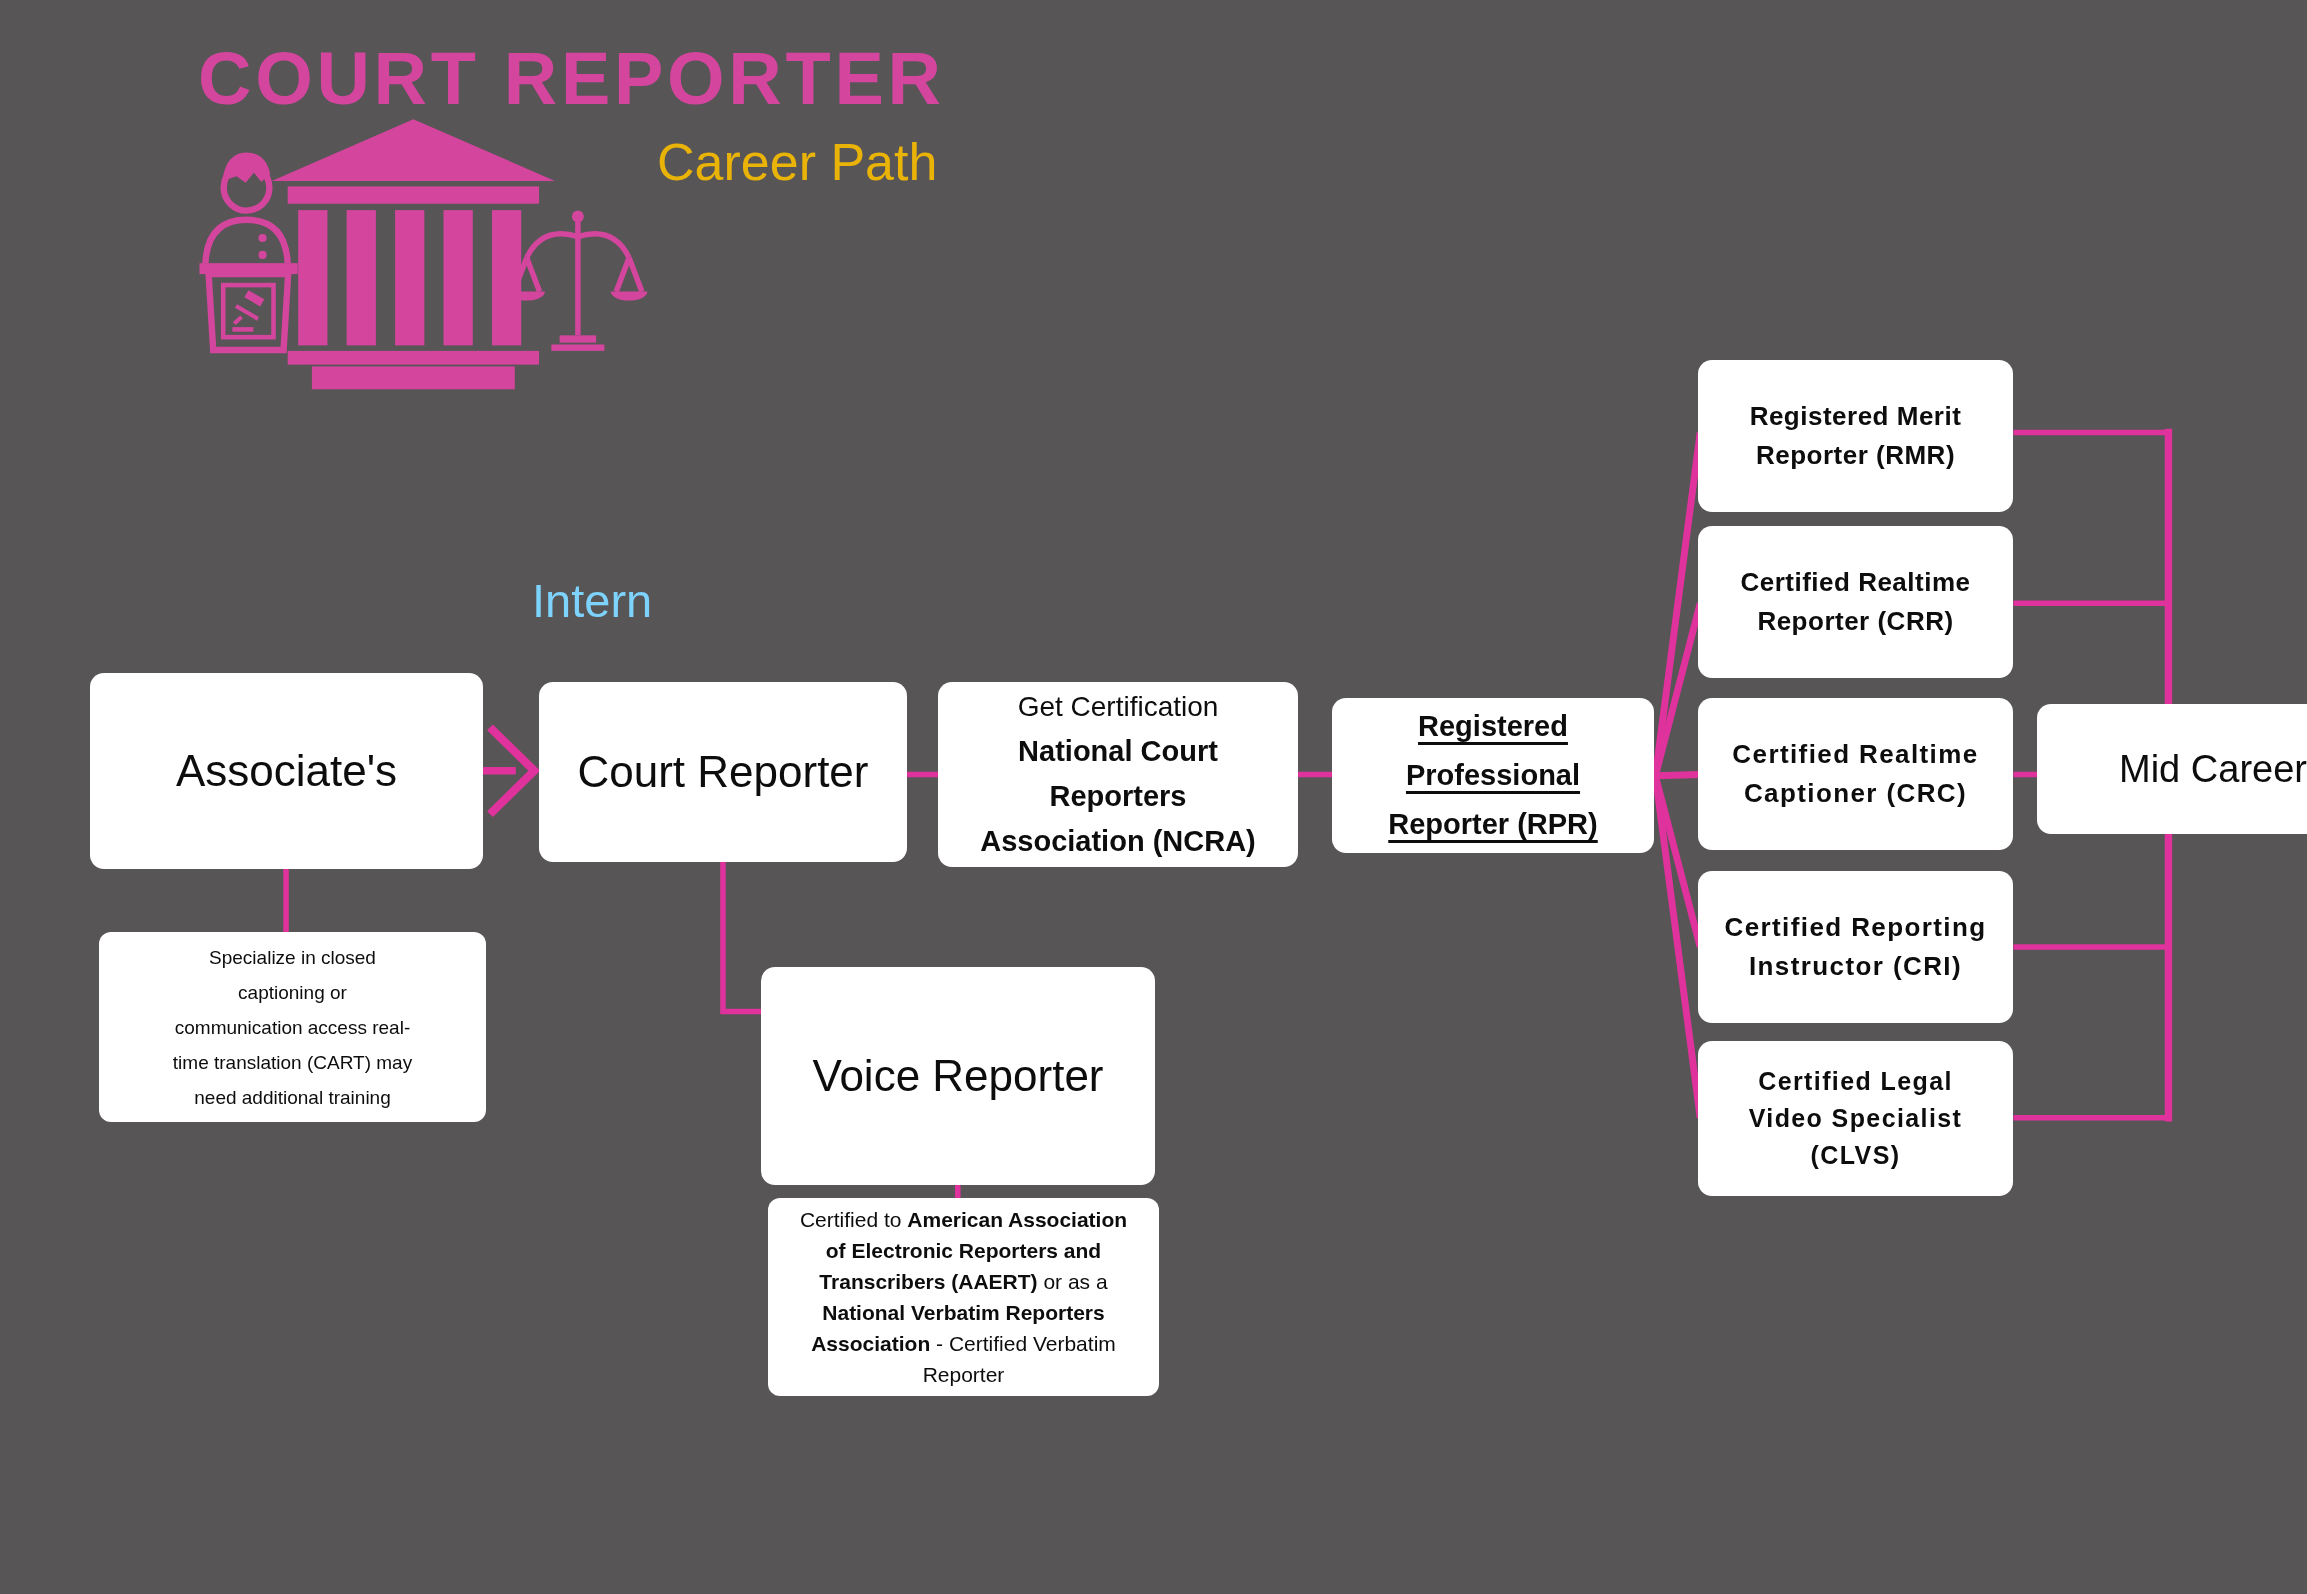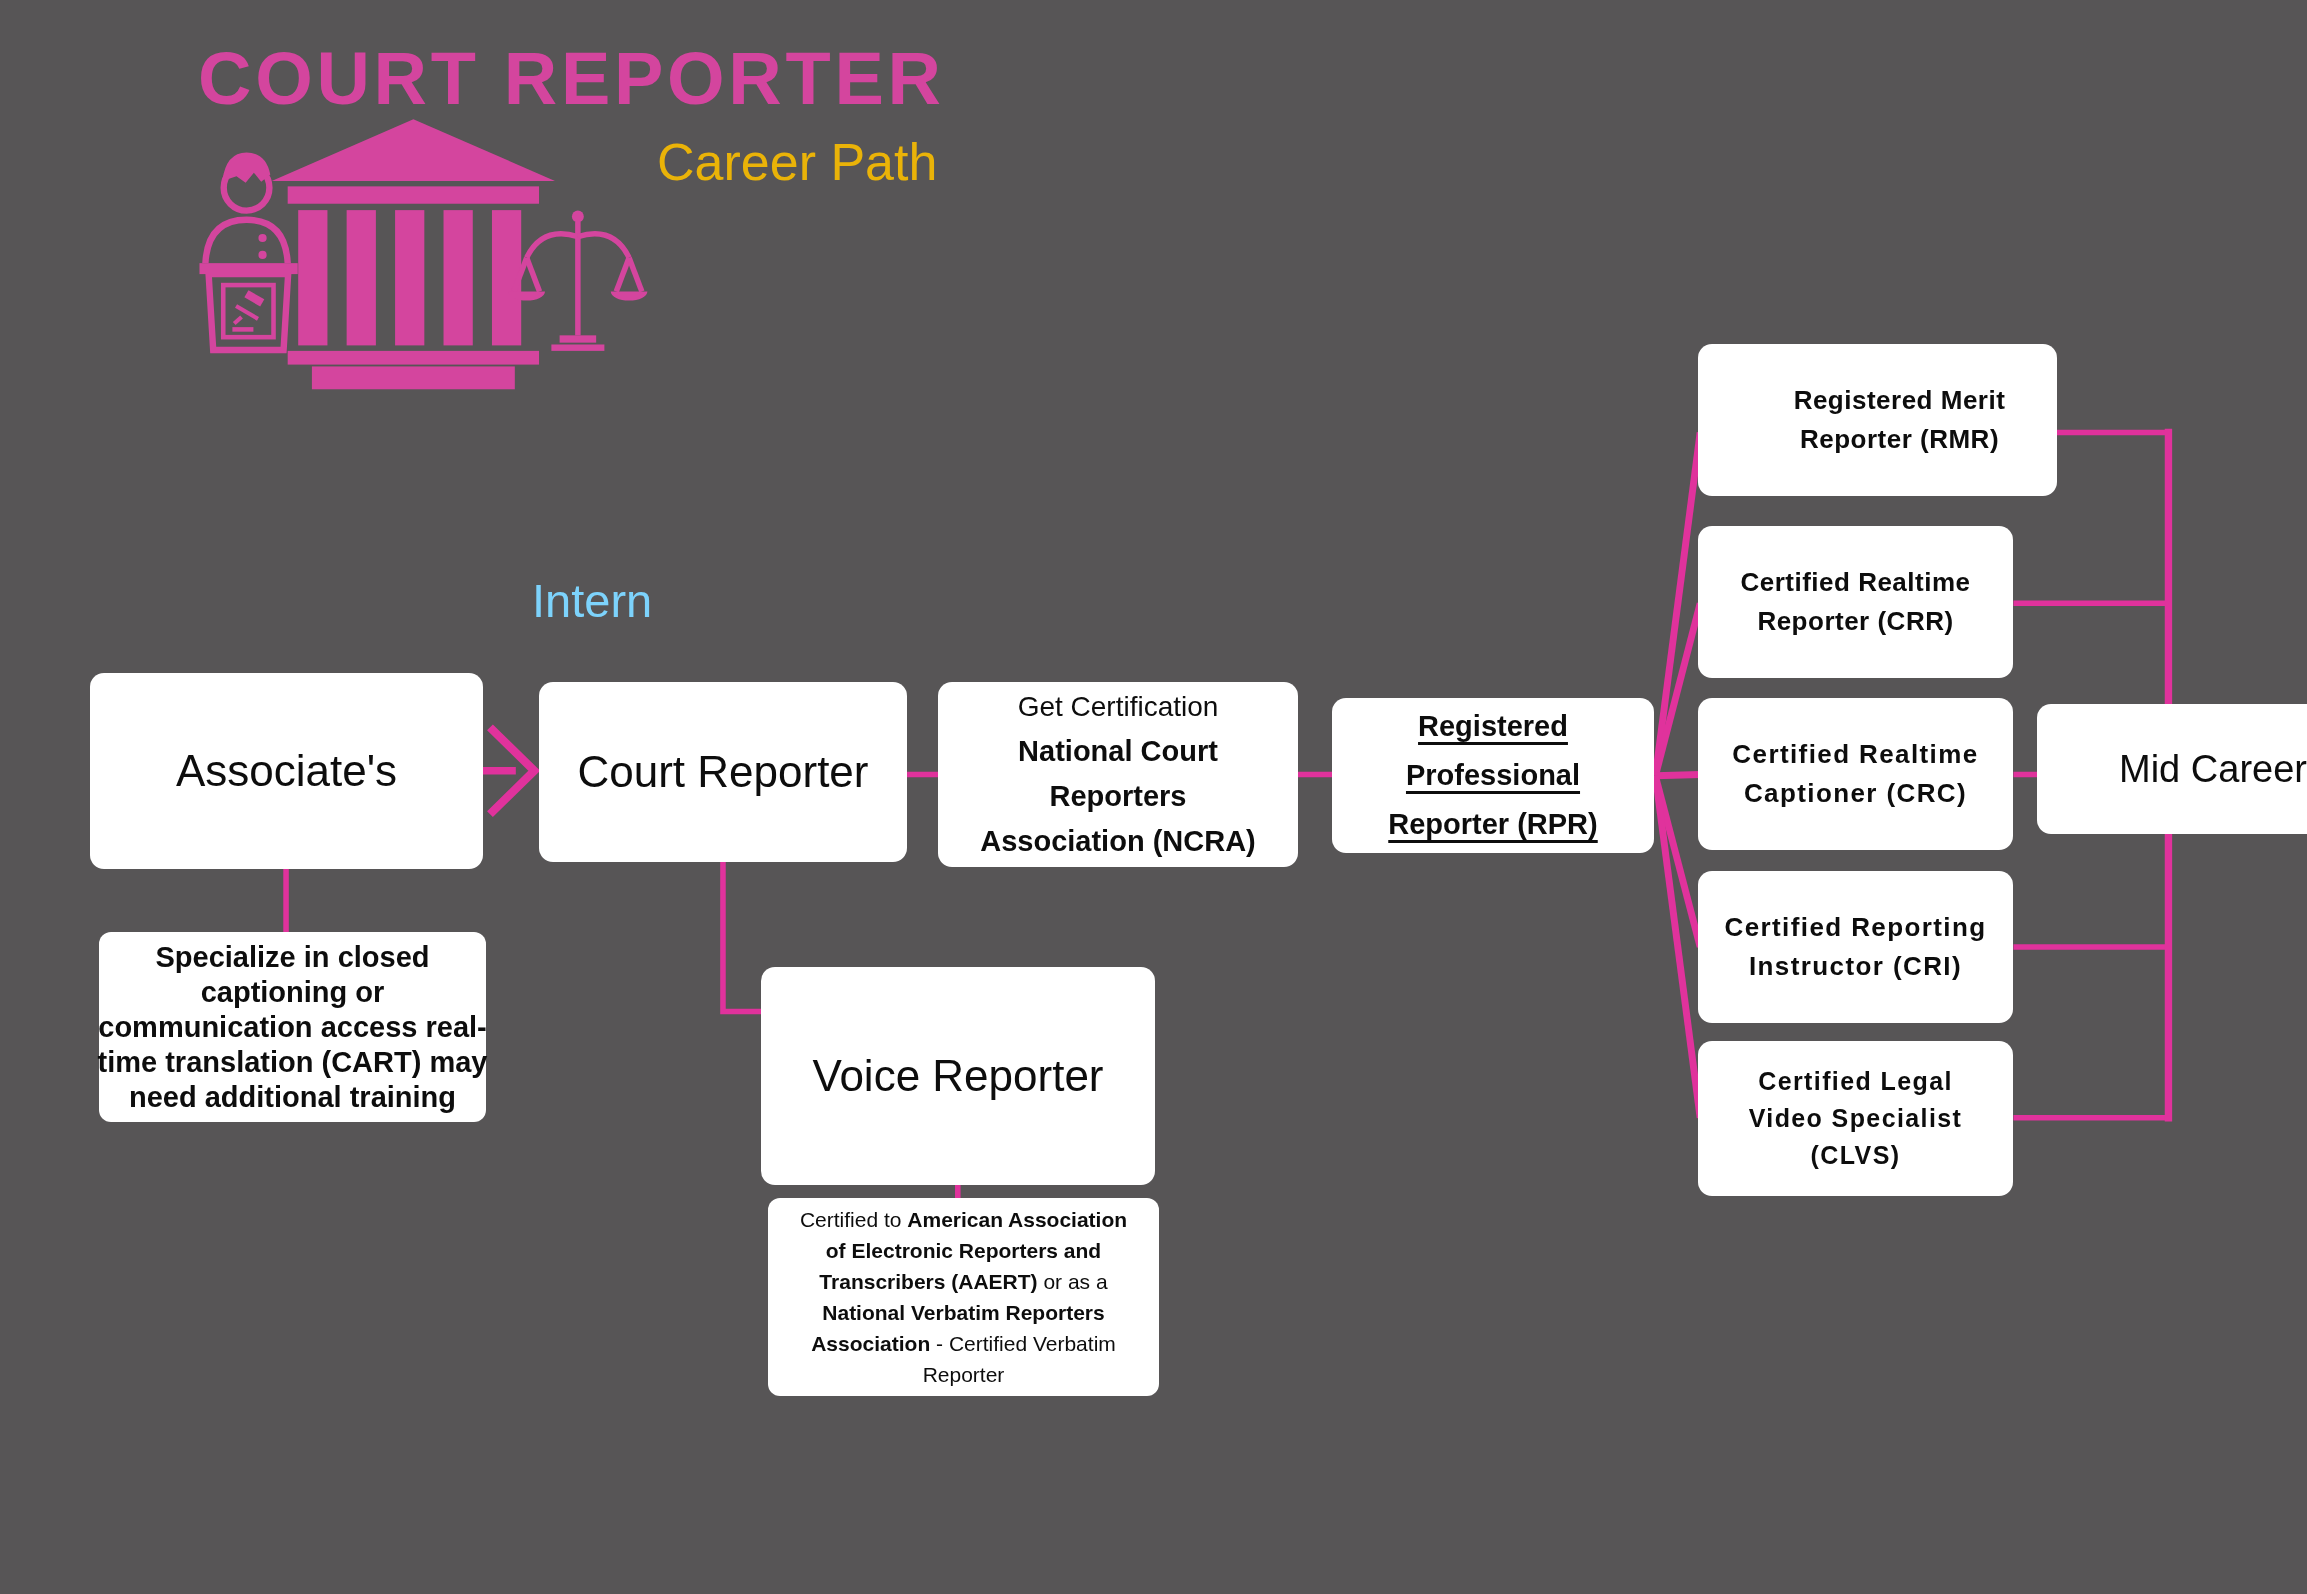--- a/index.html
+++ b/index.html
@@ -26,28 +26,28 @@
   .node .ln{white-space:pre;}
   .b{font-weight:bold;}
 
   #box-associates{left:90px;top:673px;width:393px;height:196px;font-size:44px;line-height:64px;}
   #box-court{left:539px;top:682px;width:368px;height:180px;font-size:44px;}
   #box-ncra{left:938px;top:682px;width:360px;height:185px;font-size:28px;line-height:44px;}
   #box-ncra .ln .b{font-size:29px;}
   #box-rpr{left:1332px;top:698px;width:322px;height:155px;font-size:29px;line-height:49px;font-weight:bold;}
   #box-rpr .ln{text-decoration:underline;text-decoration-thickness:2.8px;text-underline-offset:5.5px;}
   .cert{left:1698px;width:315px;height:152px;font-size:26px;line-height:39px;font-weight:bold;letter-spacing:0.5px;}
-  #box-rmr{top:344px;padding-left:44px;}
+  #box-rmr{top:360px;}
   #box-crr{top:526px;}
   #box-crc{top:698px;letter-spacing:1.4px;}
   #box-cri{top:871px;letter-spacing:1.4px;}
   #box-clvs{top:1041px;height:155px;font-size:25px;line-height:37px;letter-spacing:1.4px;}
   .chain{top:704px;width:258px;height:130px;font-size:38px;line-height:50px;}
   #box-mid{left:2037px;width:260px;padding-left:46px;}
-  #note-spec{left:99px;top:932px;width:387px;height:190px;font-size:29px;line-height:35px;font-weight:bold;border-radius:12px;}
+  #note-spec{left:99px;top:932px;width:387px;height:190px;font-size:19px;line-height:35px;font-weight:normal;border-radius:12px;}
   #box-voice{left:761px;top:967px;width:394px;height:218px;font-size:44px;}
   #note-voice{left:768px;top:1198px;width:391px;height:198px;font-size:21px;line-height:31px;border-radius:12px;}
 </style>
 </head>
 <body>
 
 <div class="canvas">
 
   <svg class="connectors" viewBox="0 0 6912 3456">
     <line x1="1044" y1="1670" x2="1118" y2="1670" stroke-width="16"></line>

